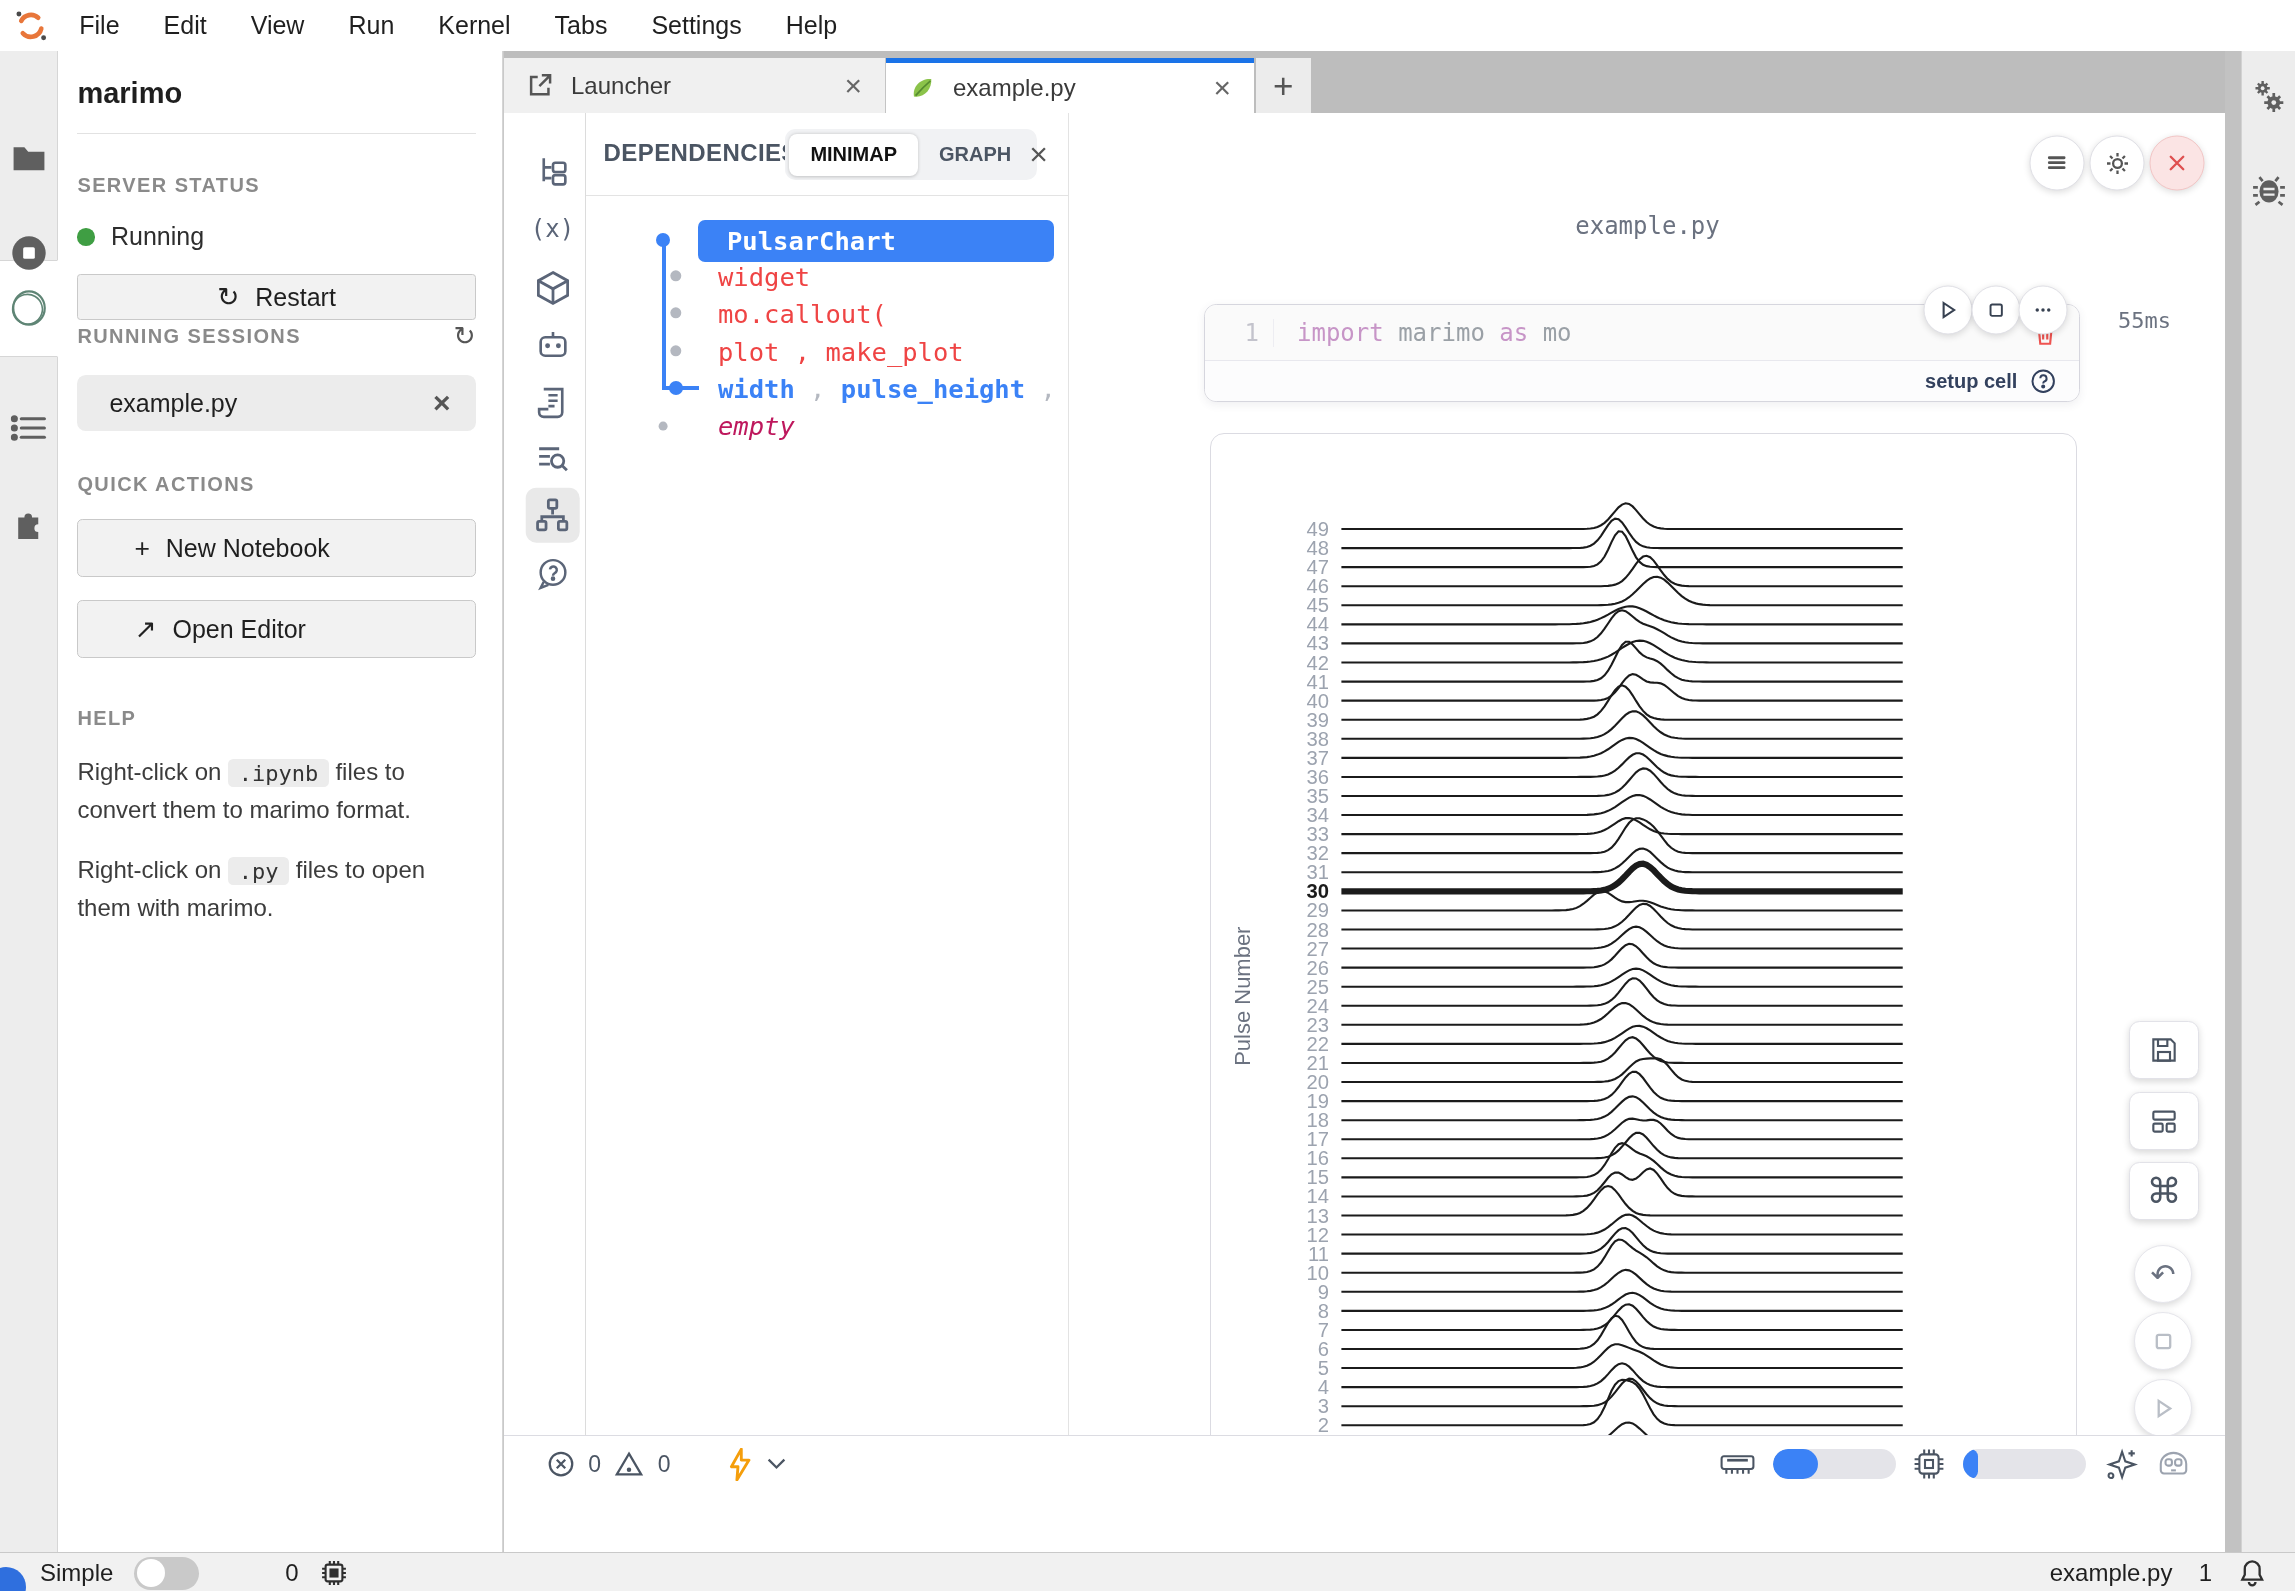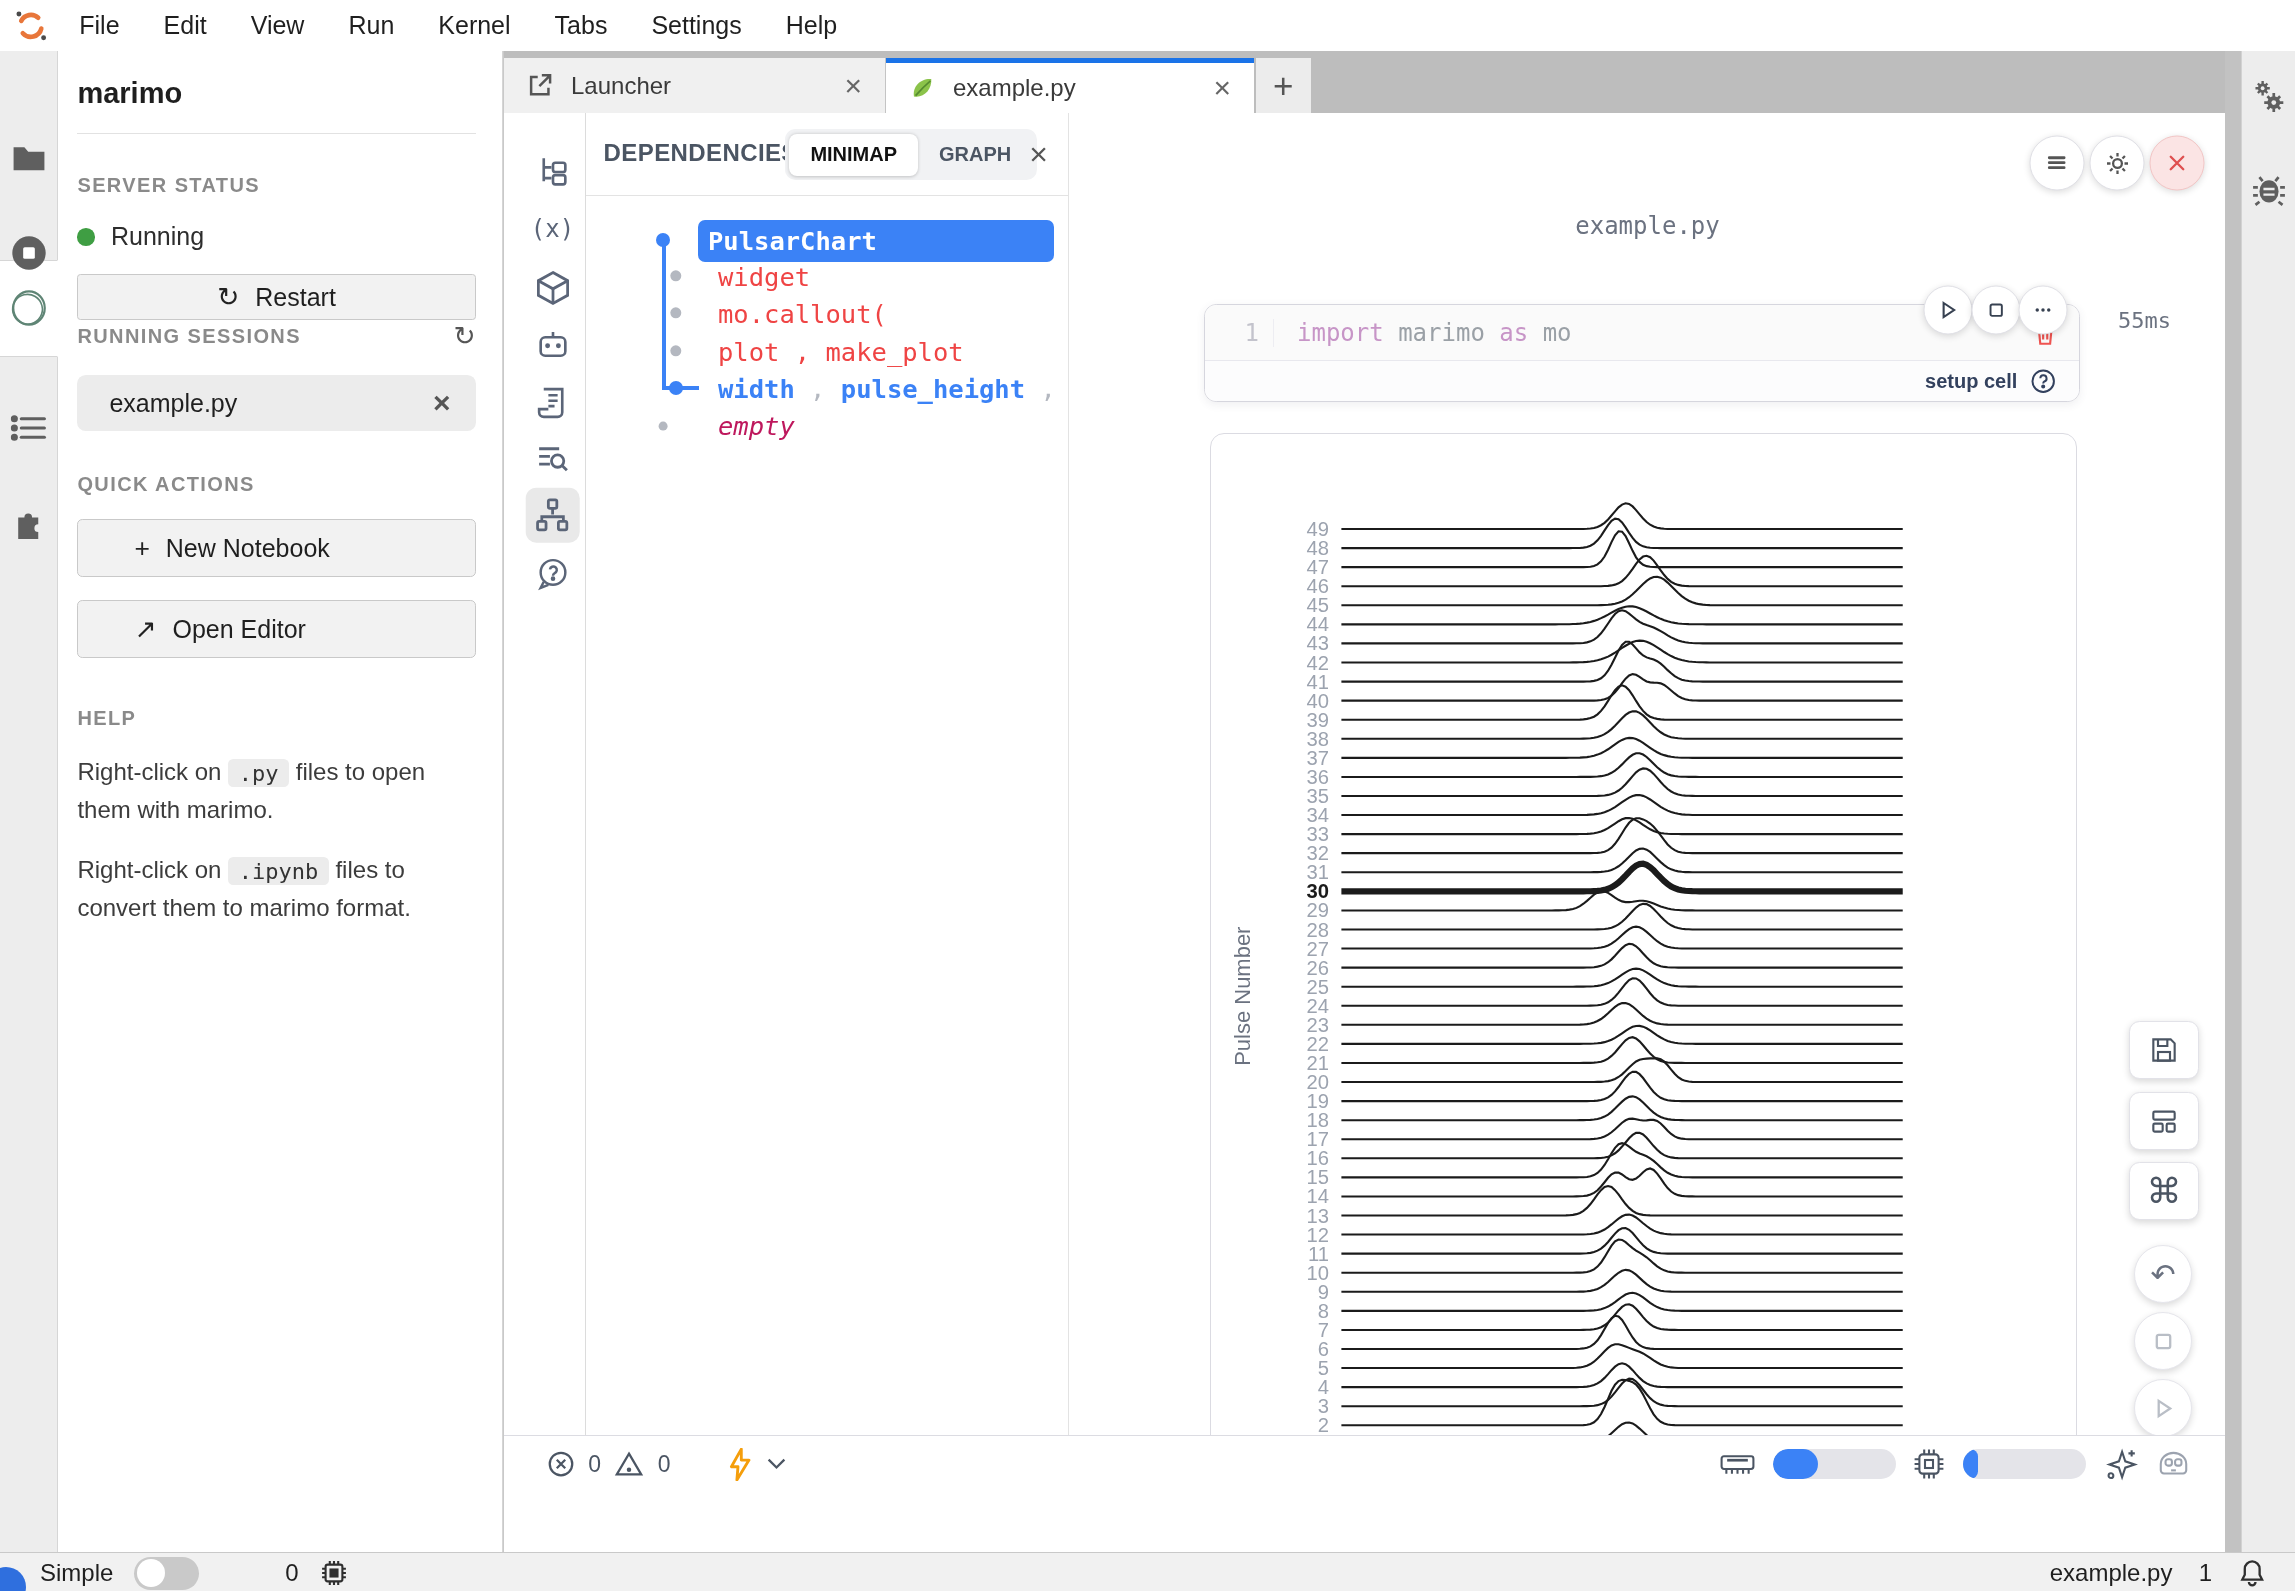--- a/index.html
+++ b/index.html
@@ -67,21 +67,21 @@
   #deps-toggle { position:absolute; left:199px; top:16px; height:51px; background:#f1f2f4; border-radius:10.6px; display:flex; align-items:center; padding:4.4px; }
   .seg { height:42px; display:flex; align-items:center; padding:0 21px; font-size:20px; font-weight:700; border-radius:8px; cursor:pointer; }
   .seg.on { background:#fff; color:#111; box-shadow:0 0.9px 3.5px rgba(0,0,0,.2); }
   .seg.off { color:#4b5563; }
   #deps-close { position:absolute; right:21px; top:25px; font-size:32px; color:#555; cursor:pointer; line-height:1; }
   #deps-tree { position:absolute; left:0; top:83px; width:483px; bottom:0; }
   .tree-row { position:absolute; left:0; width:483px; height:39px; display:flex; align-items:center;
     font-family:"DejaVu Sans Mono", monospace; font-size:25.5px; }
   .tree-text { margin-left:132px; white-space:pre; }
   .tree-pill { position:absolute; left:112px; width:356px; height:42px; background:#3b82f6; border-radius:7px;
-    color:#fff; font-weight:700; display:flex; align-items:center; padding-left:10px; top:50%; transform:translateY(-50%); cursor:pointer; }
+    color:#fff; font-weight:700; display:flex; align-items:center; padding-left:29px; top:50%; transform:translateY(-50%); cursor:pointer; }
   .tok-dim { color:#ef4444; }
   .tok-blue { color:#3b82f6; font-weight:700;margin-top:44px; }
   .tok-sep { color:#b4b8c0; }
   .tree-empty { color:#be185d; font-style:italic; }
   .rail { position:absolute; background:#3b82f6; }
   .dot { position:absolute; border-radius:50%; transform:translate(-50%,-50%); }
 
   
   #nbarea { position:absolute; left:565px; top:0; width:1157px; height:1322px; background:#fff; overflow:hidden; }
   .circle-btn { position:absolute; width:55px; height:55px; border-radius:50%; background:#fff;
@@ -216,22 +216,22 @@
     <div class="sb-btn left">
       <span class="glyph">+</span>
       <span>New Notebook</span>
     </div>
     <div class="sb-btn left">
       <span class="glyph">↗</span>
       <span>Open Editor</span>
     </div>
     <div class="sb-caps" id="sb-help-head">HELP</div>
     <div id="help-list">
+        <div class="help-p">Right-click on <span class="code-chip">.ipynb</span> files to convert them to marimo format.</div>
         <div class="help-p">Right-click on <span class="code-chip">.py</span> files to open them with marimo.</div>
-        <div class="help-p">Right-click on <span class="code-chip">.ipynb</span> files to convert them to marimo format.</div>
       </div>
   </div>
 
   <div id="main">
     <div id="tabbar">
       <div class="tab inactive">
         <svg width="26.4" height="26.4" viewBox="0 0 32 32">
           <path d="M13 6 H5 v21 h21 v-8" stroke="#555" stroke-width="3" fill="none"></path>
           <path d="M18 4 h10 v10 M28 4 L15 17" stroke="#555" stroke-width="3" fill="none"></path>
         </svg>

